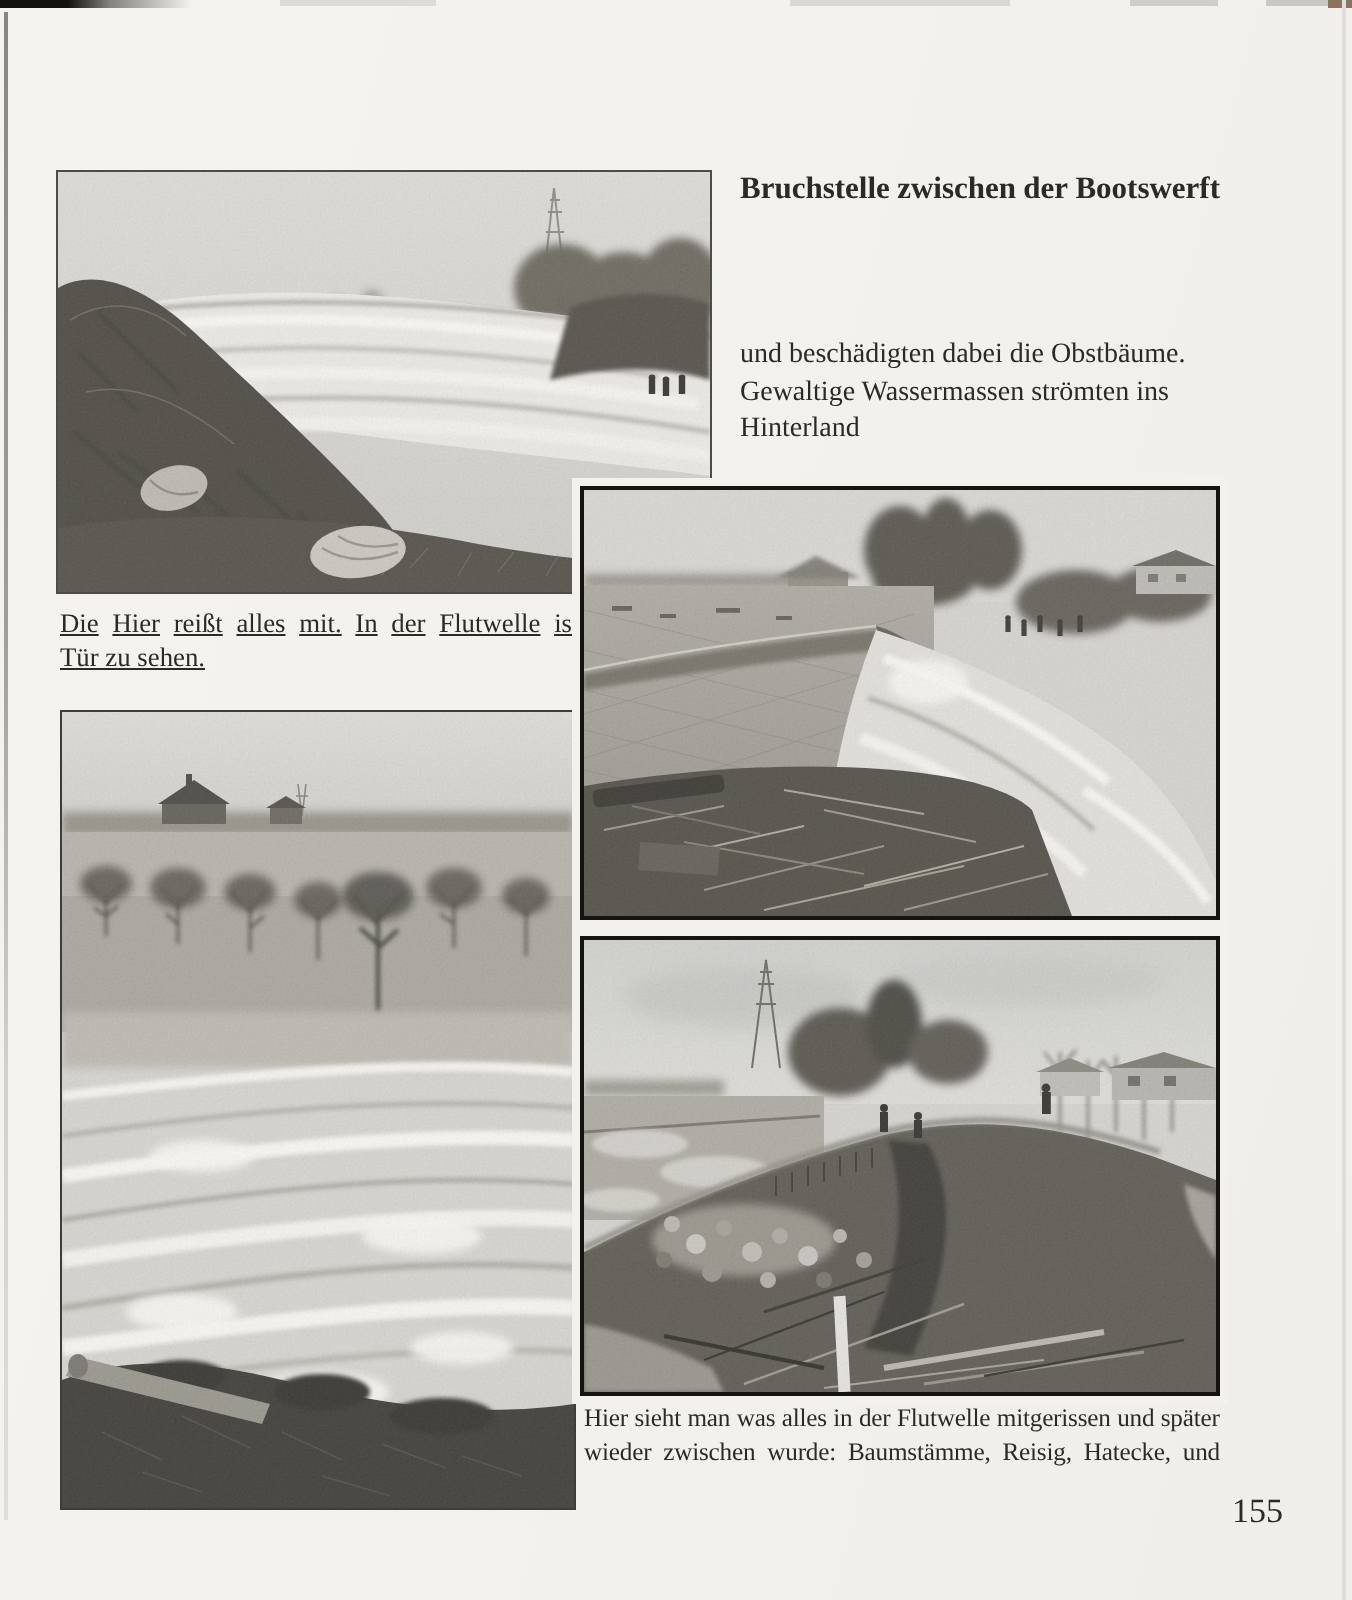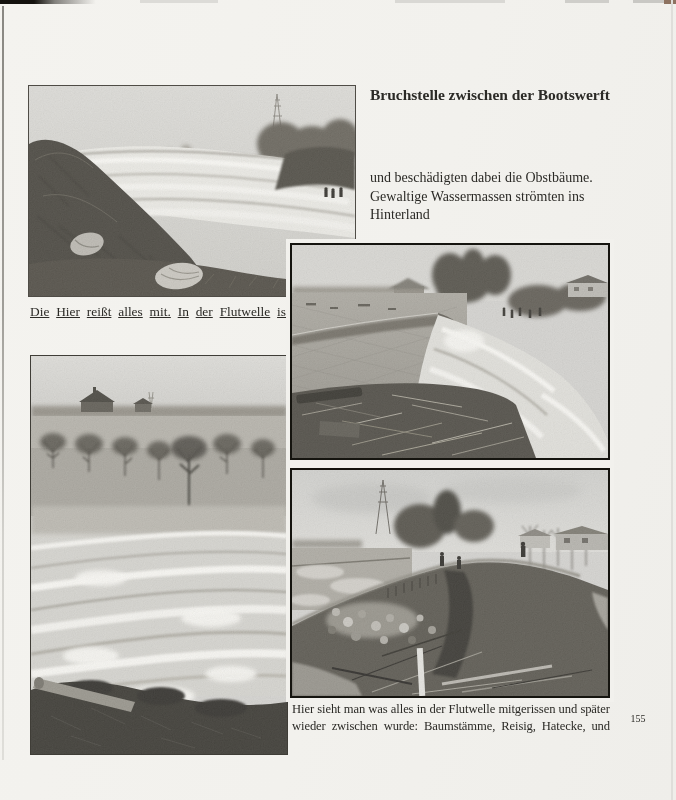--- a/index.html
+++ b/index.html
@@ -32,21 +32,21 @@
 
   .bl1{filter:blur(1px);} .bl2{filter:blur(2.2px);} .bl4{filter:blur(4.5px);}
 
   
   .heading{position:absolute;left:370px;top:84px;width:240px;font-weight:bold;
            font-size:15.5px;line-height:21px;}
   .intro{position:absolute;left:370px;top:169px;width:276px;font-size:14px;line-height:18.5px;}
   .caption-1{position:absolute;left:30px;top:303px;width:289px;font-size:13.4px;line-height:17px;text-decoration:underline;}
   .caption-4{position:absolute;left:292px;top:701px;width:318px;font-size:12.6px;
              line-height:17px;letter-spacing:-0.1px;}
-  .pageno{position:absolute;left:616px;top:713px;width:44px;font-size:10px;text-align:center;}
+  .pageno{position:absolute;left:616px;top:746px;width:44px;font-size:17px;}
   .jl{display:flex;justify-content:space-between;white-space:nowrap;}
 </style>
 </head>
 <body>
 
 <div class="page">
 
   <div class="artifact scan-top-a"></div>
   <div class="artifact scan-top-b"></div>
   <div class="artifact scan-top-c"></div>
@@ -141,20 +141,21 @@
         <span>Hier</span>
         <span>reißt</span>
         <span>alles</span>
         <span>mit.</span>
         <span>In</span>
         <span>der</span>
         <span>Flutwelle</span>
         <span>ist</span>
         <span>eine</span>
       </div>
+    <div>Tür zu sehen.</div>
   </div>
 
   <figure class="photo" id="photo2" style="margin:0" aria-label="Flutwelle strömt durch die Deichbruchstelle, Treibgut im Vordergrund">
     <svg viewBox="0 0 316 213" preserveAspectRatio="none">
       <defs>
         <linearGradient id="p2w" x1="0" y1="0" x2="0" y2="1">
           <stop offset="0" stop-color="#a5a29a"></stop>
             <stop offset="1" stop-color="#8b8880"></stop>
         </linearGradient>
         <filter id="g2" x="0" y="0" width="100%" height="100%">

